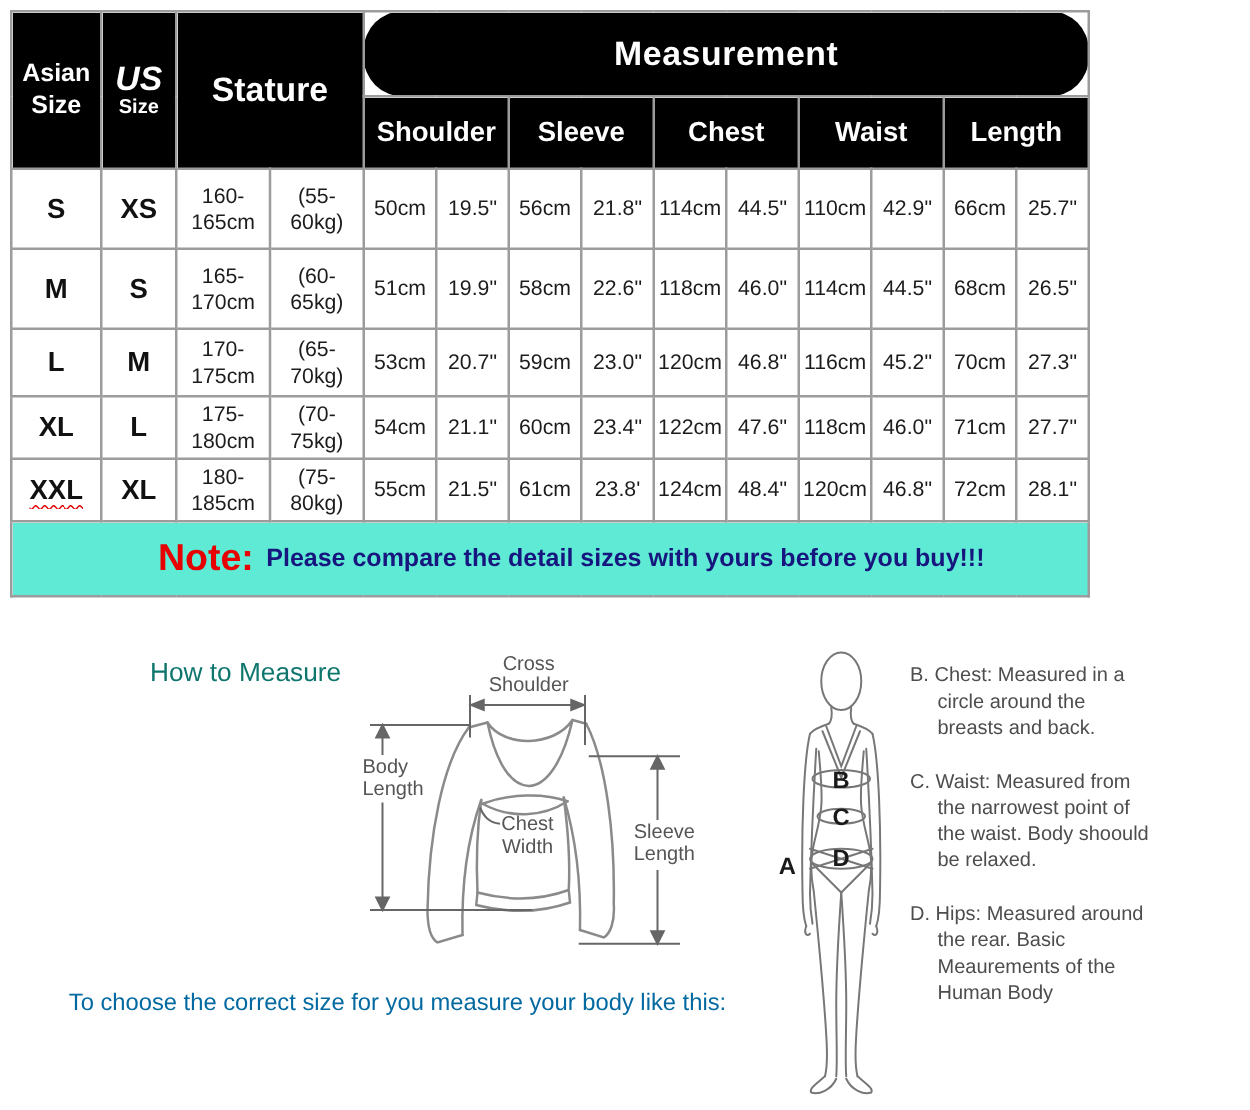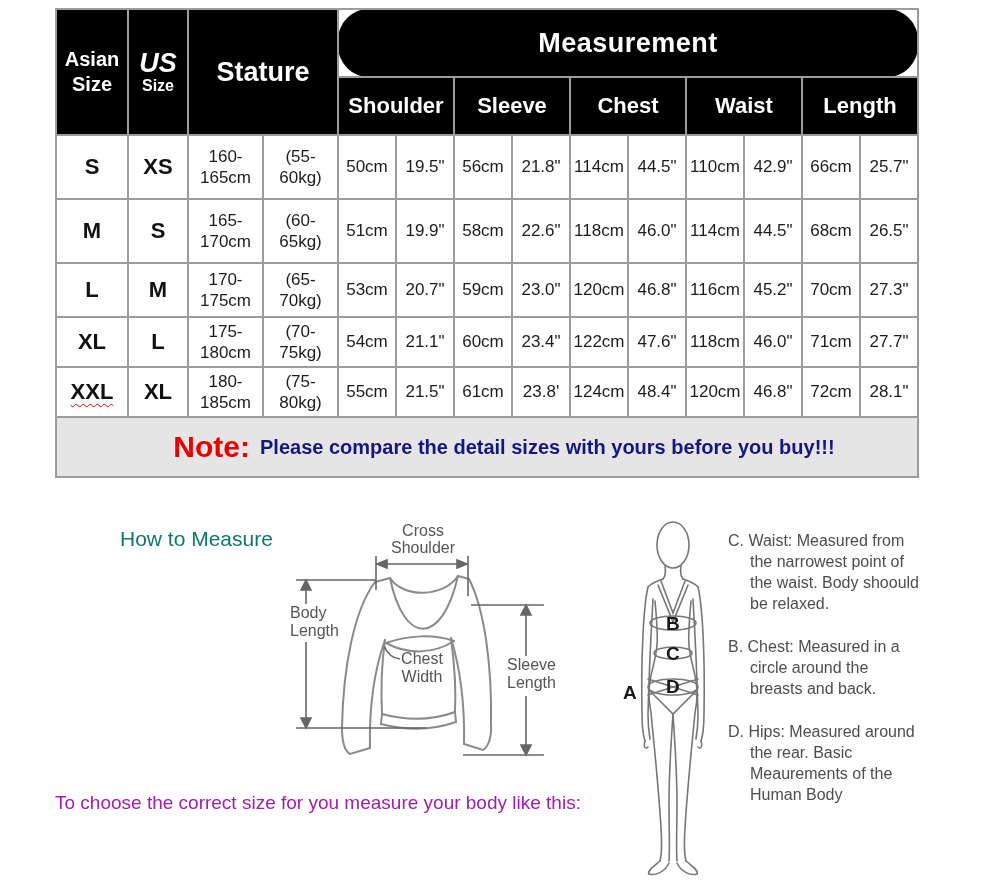--- a/index.html
+++ b/index.html
@@ -6,21 +6,20 @@
   body{
     width:1000px;height:888px;position:relative;background:#ffffff;
     font-family:"Liberation Sans","DejaVu Sans",sans-serif;
     -webkit-font-smoothing:antialiased;
   }
   
   .size-table{
     position:absolute;left:8px;top:8px;width:864px;
     border-collapse:collapse;table-layout:fixed;
     background:#ffffff;
-    margin-left:47px;
   }
   .size-table td,.size-table th{
     border:2px solid #9c9c9c;
     text-align:center;vertical-align:middle;
     padding:2px;overflow:hidden;
   }
   .size-table th{
     background:#000000;color:#ffffff;font-weight:bold;
   }
   .hrow1 th{height:62px;}
@@ -31,36 +30,36 @@
   .us-big{font-size:27px;display:block;line-height:1.05;font-style:italic;}
   .us-small{font-size:16px;display:block;line-height:1.1;}
   .drow td{font-size:17px;color:#1c1c1c;line-height:1.25;}
   .drow .size-cell{font-size:22px;font-weight:bold;color:#111;}
   .r0{height:64px}.r1{height:64px}.r2{height:54px}.r3{height:50px}.r4{height:50px}
   .squiggle{
     text-decoration-line:underline;text-decoration-style:wavy;
     text-decoration-color:#e00000;text-decoration-thickness:1px;
     text-underline-offset:4px;
   }
-  .note-row td{height:54px;background:#e5e5e5;padding-left:36px;}
+  .note-row td{height:54px;background:#5eead4;padding-left:36px;}
   .note-label{color:#e60000;font-weight:bold;font-size:30px;vertical-align:middle;}
   .note-text{color:#16167e;font-weight:bold;font-size:20px;margin-left:10px;vertical-align:middle;}
   
   .howto-title{
     position:absolute;left:120px;top:527px;font-size:21px;color:#0f766e;
   }
   .garment-svg{position:absolute;left:278px;top:518px;}
   .figure-svg{position:absolute;left:615px;top:513px;}
   .instructions{
     position:absolute;left:728px;top:530px;width:194px;
     font-size:16px;line-height:21px;color:#4d4d4d;
   }
   .instr{padding-left:22px;text-indent:-22px;margin-bottom:22px;}
   .footer-line{
-    position:absolute;left:55px;top:792px;font-size:19px;color:#a21caf;
+    position:absolute;left:55px;top:792px;font-size:19px;color:#0369a1;
   }
   svg text{font-family:"Liberation Sans","DejaVu Sans",sans-serif;}
   .diag-label{font-size:16px;fill:#555555;}
   .fig-letter{font-size:19px;font-weight:bold;fill:#1a1a1a;}
 </style>
 </head>
 <body>
 
 <table class="size-table">
   <colgroup>
@@ -285,18 +284,18 @@
   </g>
   <g>
     <text class="fig-letter" x="8" y="186">A</text>
     <text class="fig-letter" x="51" y="117">B</text>
     <text class="fig-letter" x="51" y="147">C</text>
     <text class="fig-letter" x="51" y="180">D</text>
   </g>
 </svg>
 
 <div class="instructions">
+  <div class="instr">B. Chest: Measured in a circle around the breasts and back.</div>
   <div class="instr">C. Waist: Measured from the narrowest point of the waist. Body shoould be relaxed.</div>
-  <div class="instr">B. Chest: Measured in a circle around the breasts and back.</div>
   <div class="instr">D. Hips: Measured around the rear. Basic Meaurements of the Human Body</div>
 </div>
 
 <div class="footer-line">To choose the correct size for you measure your body like this:</div>
 
 </body></html>

